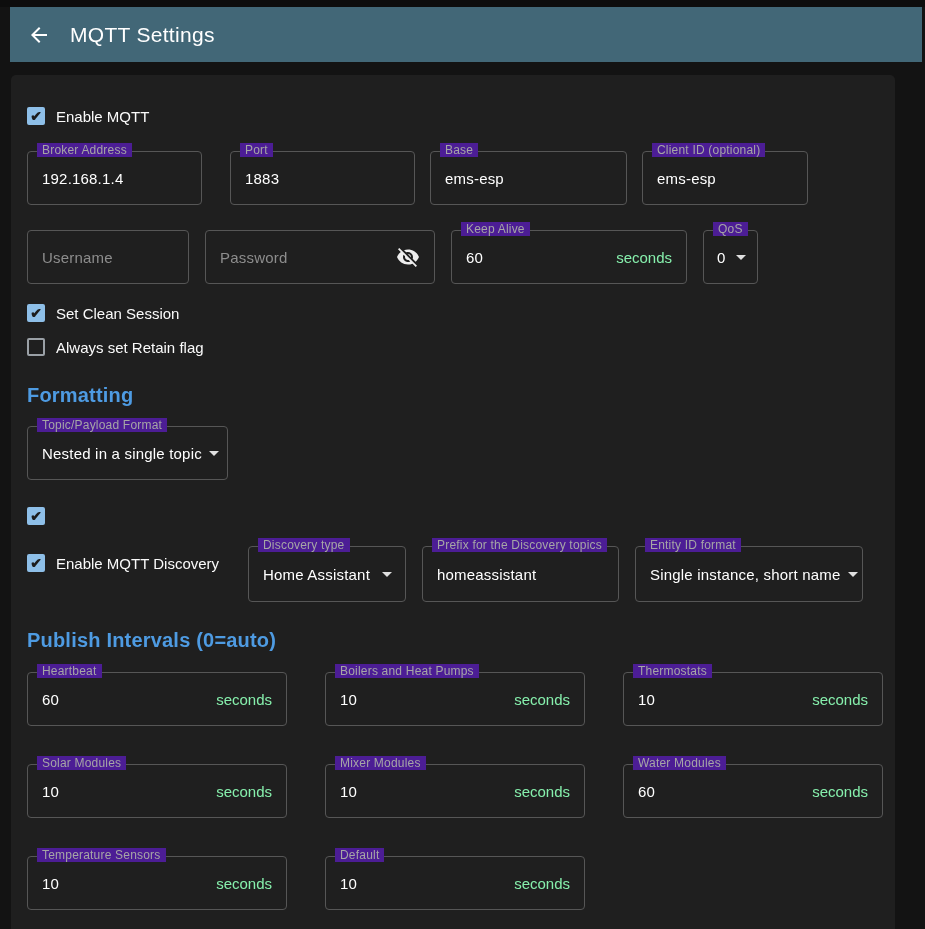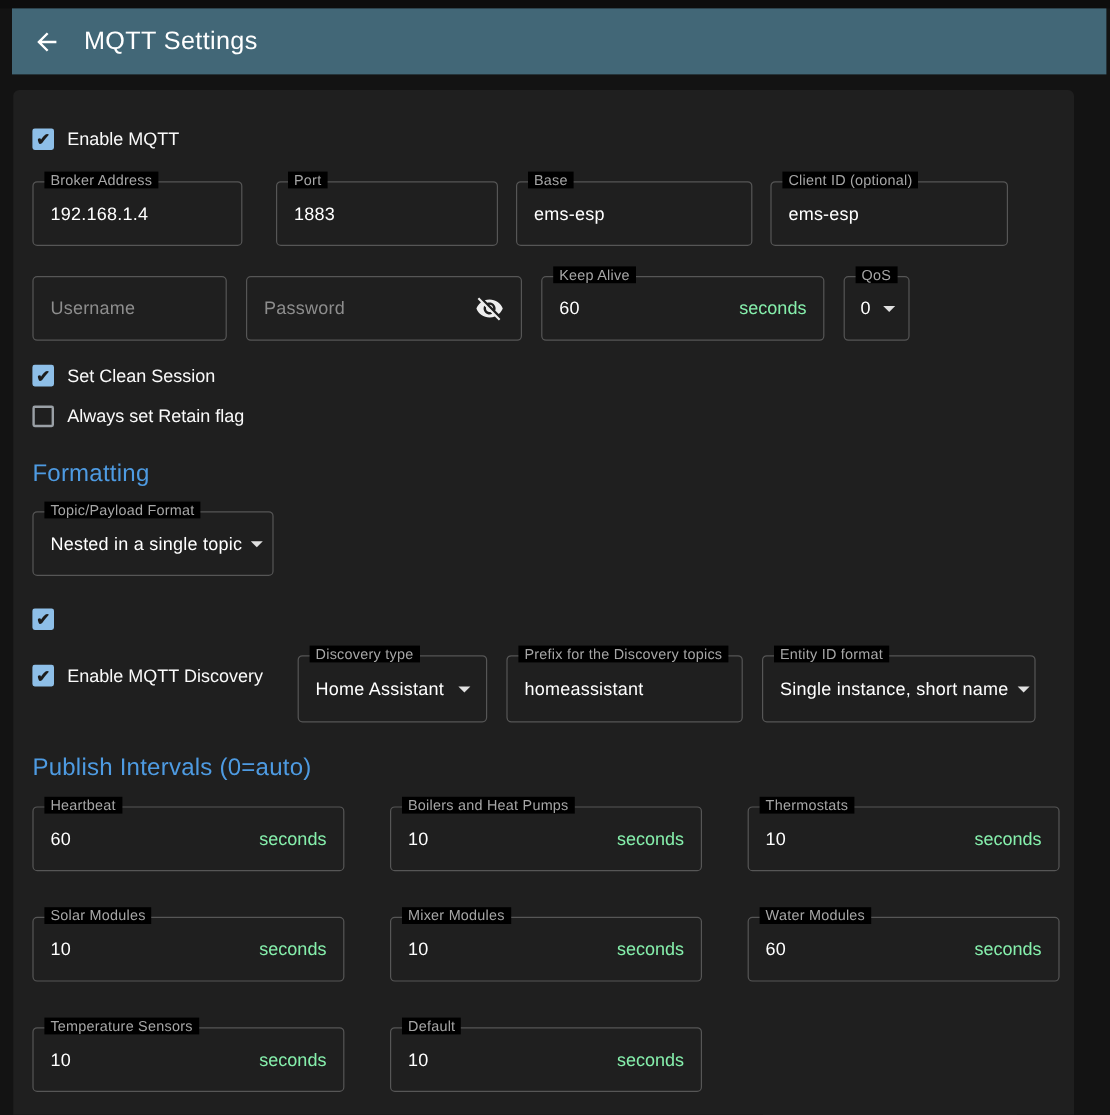--- a/index.html
+++ b/index.html
@@ -20,33 +20,33 @@
   .cb { width:18px; height:18px; border:2px solid #9aa0a6; border-radius:2px; flex:none;
         display:flex; align-items:center; justify-content:center; cursor:pointer; }
   .cb.checked { background:#8ebfe8; border-color:#8ebfe8; }
   .cb .glyph { display:none; color:#1c1c1c; font-size:14px; font-weight:bold; line-height:1; }
   .cb.checked .glyph { display:block; }
   .cblabel { margin-left:11px; font-size:15px; color:#fafafa; }
 
   
   .field { position:relative; height:54px; border:1px solid #565656; border-radius:4px;
            display:flex; align-items:center; padding:0 14px; background:transparent; }
-  .flabel { position:absolute; top:-9px; left:9px; background:#000000; padding:0 5px;
+  .flabel { position:absolute; top:-9px; left:9px; background:#4c1d95; padding:0 5px;
             font-size:12px; color:#a6a6a6; white-space:nowrap; letter-spacing:.2px; }
   .field input { flex:1; min-width:0; background:transparent; border:none; outline:none;
                  color:#fff; font-family:inherit; font-size:15px; letter-spacing:.2px; }
   .field input::placeholder { color:#8d8d8d; opacity:1; }
   .fvalue { font-size:15px; color:#fff; letter-spacing:.2px; white-space:nowrap; }
   .fsuffix { margin-left:auto; color:#86efac; font-size:15px; }
   .arrow { margin-left:auto; display:flex; flex:none; }
   .eye { margin-left:auto; display:flex; flex:none; cursor:pointer; }
   .select { cursor:pointer; }
 
   .frow { display:flex; }
-  .heading { font-size:20px; font-weight:400; color:#4e9be2; letter-spacing:.2px; }
+  .heading { font-size:20px; font-weight:700; color:#4e9be2; letter-spacing:.2px; }
 
   .grid { display:grid; grid-template-columns:260px 260px 260px; column-gap:17px; row-gap:25px;gap:38px; }
 </style>
 </head>
 <body>
 
 <div class="topstrip"></div>
 
 <div class="appbar">
   <span class="backbtn">
@@ -75,21 +75,21 @@
         <input value="192.168.1.4" style="">
       </div>
       <div class="field" style="width:185px;margin-left:28px">
         <span class="flabel">Port</span>
         <input value="1883" style="">
       </div>
       <div class="field" style="width:197px;margin-left:15px">
         <span class="flabel">Base</span>
         <input value="ems-esp" style="">
       </div>
-      <div class="field" style="width:198px;margin-left:15px">
+      <div class="field" style="width:166px;margin-left:15px">
         <span class="flabel">Client ID (optional)</span>
         <input value="ems-esp" style="">
       </div>
     </div>
 
     <div class="frow" style="margin-top:25px">
       <div class="field" style="width:162px">
         <input placeholder="Username" style="">
       </div>
       <div class="field" style="width:230px;margin-left:16px">

